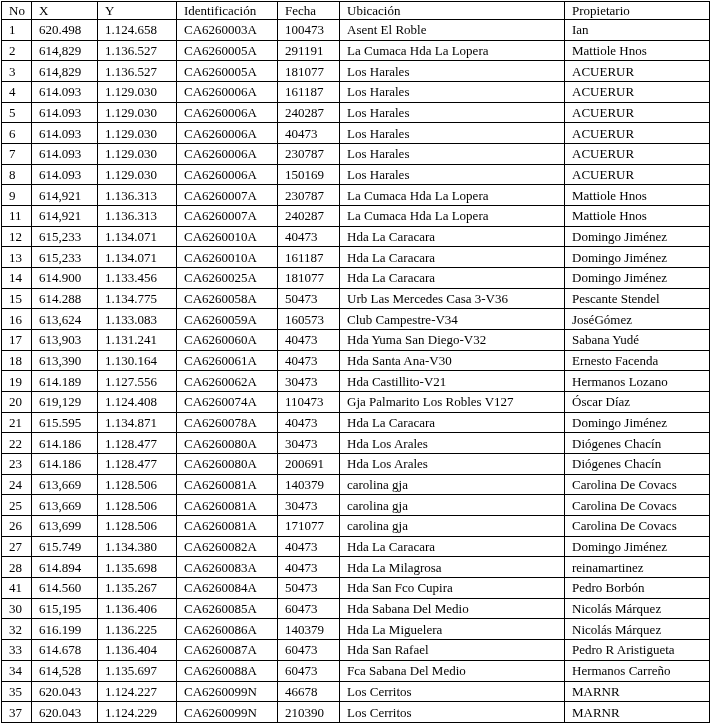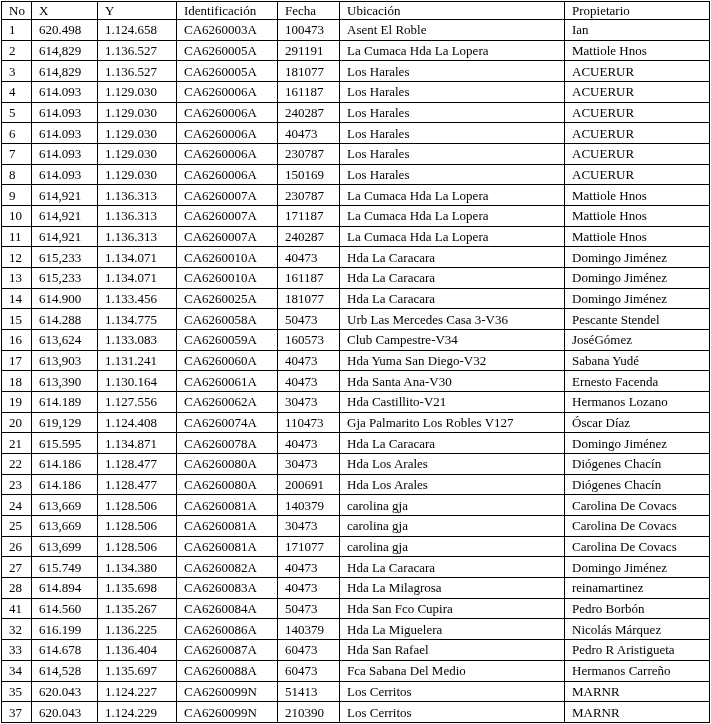--- a/index.html
+++ b/index.html
@@ -143,29 +143,20 @@
       <tr>
         <td>9</td>
         <td>614,921</td>
         <td>1.136.313</td>
         <td>CA6260007A</td>
         <td>230787</td>
         <td>La Cumaca Hda La Lopera</td>
         <td>Mattiole Hnos</td>
       </tr>
       <tr>
-        <td>10</td>
-        <td>614,921</td>
-        <td>1.136.313</td>
-        <td>CA6260007A</td>
-        <td>171187</td>
-        <td>La Cumaca Hda La Lopera</td>
-        <td>Mattiole Hnos</td>
-      </tr>
-      <tr>
         <td>11</td>
         <td>614,921</td>
         <td>1.136.313</td>
         <td>CA6260007A</td>
         <td>240287</td>
         <td>La Cumaca Hda La Lopera</td>
         <td>Mattiole Hnos</td>
       </tr>
       <tr>
         <td>12</td>
@@ -323,20 +314,29 @@
       <tr>
         <td>41</td>
         <td>614.560</td>
         <td>1.135.267</td>
         <td>CA6260084A</td>
         <td>50473</td>
         <td>Hda San Fco Cupira</td>
         <td>Pedro Borbón</td>
       </tr>
       <tr>
+        <td>30</td>
+        <td>615,195</td>
+        <td>1.136.406</td>
+        <td>CA6260085A</td>
+        <td>60473</td>
+        <td>Hda Sabana Del Medio</td>
+        <td>Nicolás Márquez</td>
+      </tr>
+      <tr>
         <td>32</td>
         <td>616.199</td>
         <td>1.136.225</td>
         <td>CA6260086A</td>
         <td>140379</td>
         <td>Hda La Miguelera</td>
         <td>Nicolás Márquez</td>
       </tr>
       <tr>
         <td>33</td>
@@ -354,21 +354,21 @@
         <td>CA6260088A</td>
         <td>60473</td>
         <td>Fca Sabana Del Medio</td>
         <td>Hermanos Carreño</td>
       </tr>
       <tr>
         <td>35</td>
         <td>620.043</td>
         <td>1.124.227</td>
         <td>CA6260099N</td>
-        <td>51413</td>
+        <td>46678</td>
         <td>Los Cerritos</td>
         <td>MARNR</td>
       </tr>
       <tr>
         <td>37</td>
         <td>620.043</td>
         <td>1.124.229</td>
         <td>CA6260099N</td>
         <td>210390</td>
         <td>Los Cerritos</td>

